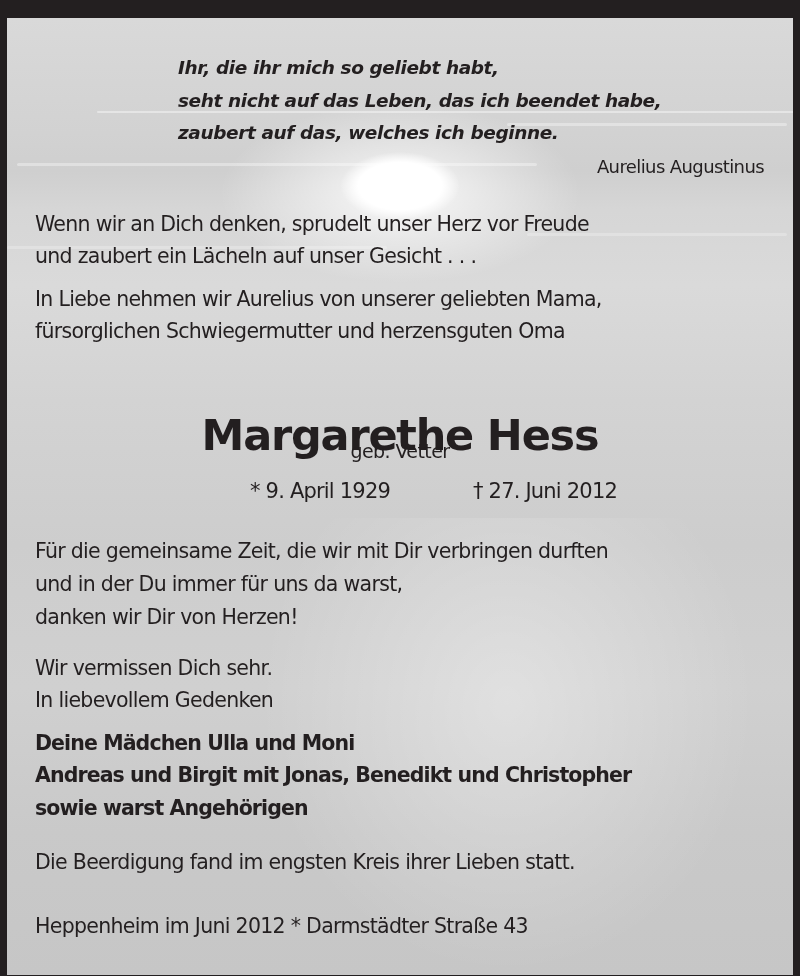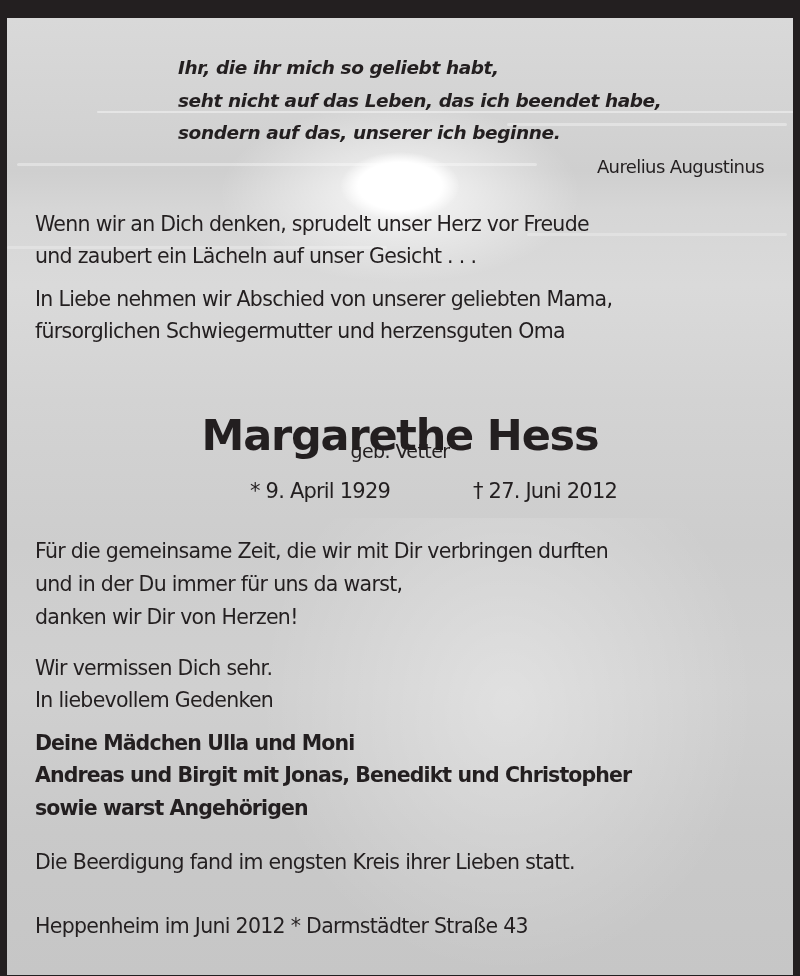--- a/index.html
+++ b/index.html
@@ -32,26 +32,26 @@
 <div class="frame">
   <div class="cloud" style="left:10px;top:145px;width:520px;opacity:.5"></div>
   <div class="cloud" style="left:90px;top:93px;width:700px;opacity:.6;height:2px"></div>
   <div class="cloud" style="left:500px;top:105px;width:280px;opacity:.5"></div>
   <div class="cloud" style="left:0;top:228px;width:380px;opacity:.35"></div>
   <div class="cloud" style="left:520px;top:215px;width:260px;opacity:.35"></div>
   <div class="shimmer"></div>
 
   <div class="txt quote" style="top:39px">Ihr, die ihr mich so geliebt habt,</div>
   <div class="txt quote" style="top:72px">seht nicht auf das Leben, das ich beendet habe,</div>
-  <div class="txt quote" style="top:104px">sondern auf das, unserer ich beginne.</div>
+  <div class="txt quote" style="top:104px">zaubert auf das, welches ich beginne.</div>
   <div class="txt author" style="top:138px">Aurelius Augustinus</div>
 
   <div class="txt body" style="top:194px">Wenn wir an Dich denken, sprudelt unser Herz vor Freude</div>
   <div class="txt body" style="top:226px">und zaubert ein Lächeln auf unser Gesicht . . .</div>
-  <div class="txt body" style="top:269px">In Liebe nehmen wir Abschied von unserer geliebten Mama,</div>
+  <div class="txt body" style="top:269px">In Liebe nehmen wir Aurelius von unserer geliebten Mama,</div>
   <div class="txt body" style="top:301px">fürsorglichen Schwiegermutter und herzensguten Oma</div>
 
   <div class="txt name" style="top:360px">Margarethe Hess</div>
   <div class="txt center" style="top:422px">geb. Vetter</div>
   <div class="txt dates" style="top:461px">* 9. April 1929</div>
   <div class="txt dates" style="top:461px;left:418px">† 27. Juni 2012</div>
 
   <div class="txt body" style="top:521px">Für die gemeinsame Zeit, die wir mit Dir verbringen durften</div>
   <div class="txt body" style="top:554px">und in der Du immer für uns da warst,</div>
   <div class="txt body" style="top:587px">danken wir Dir von Herzen!</div>

